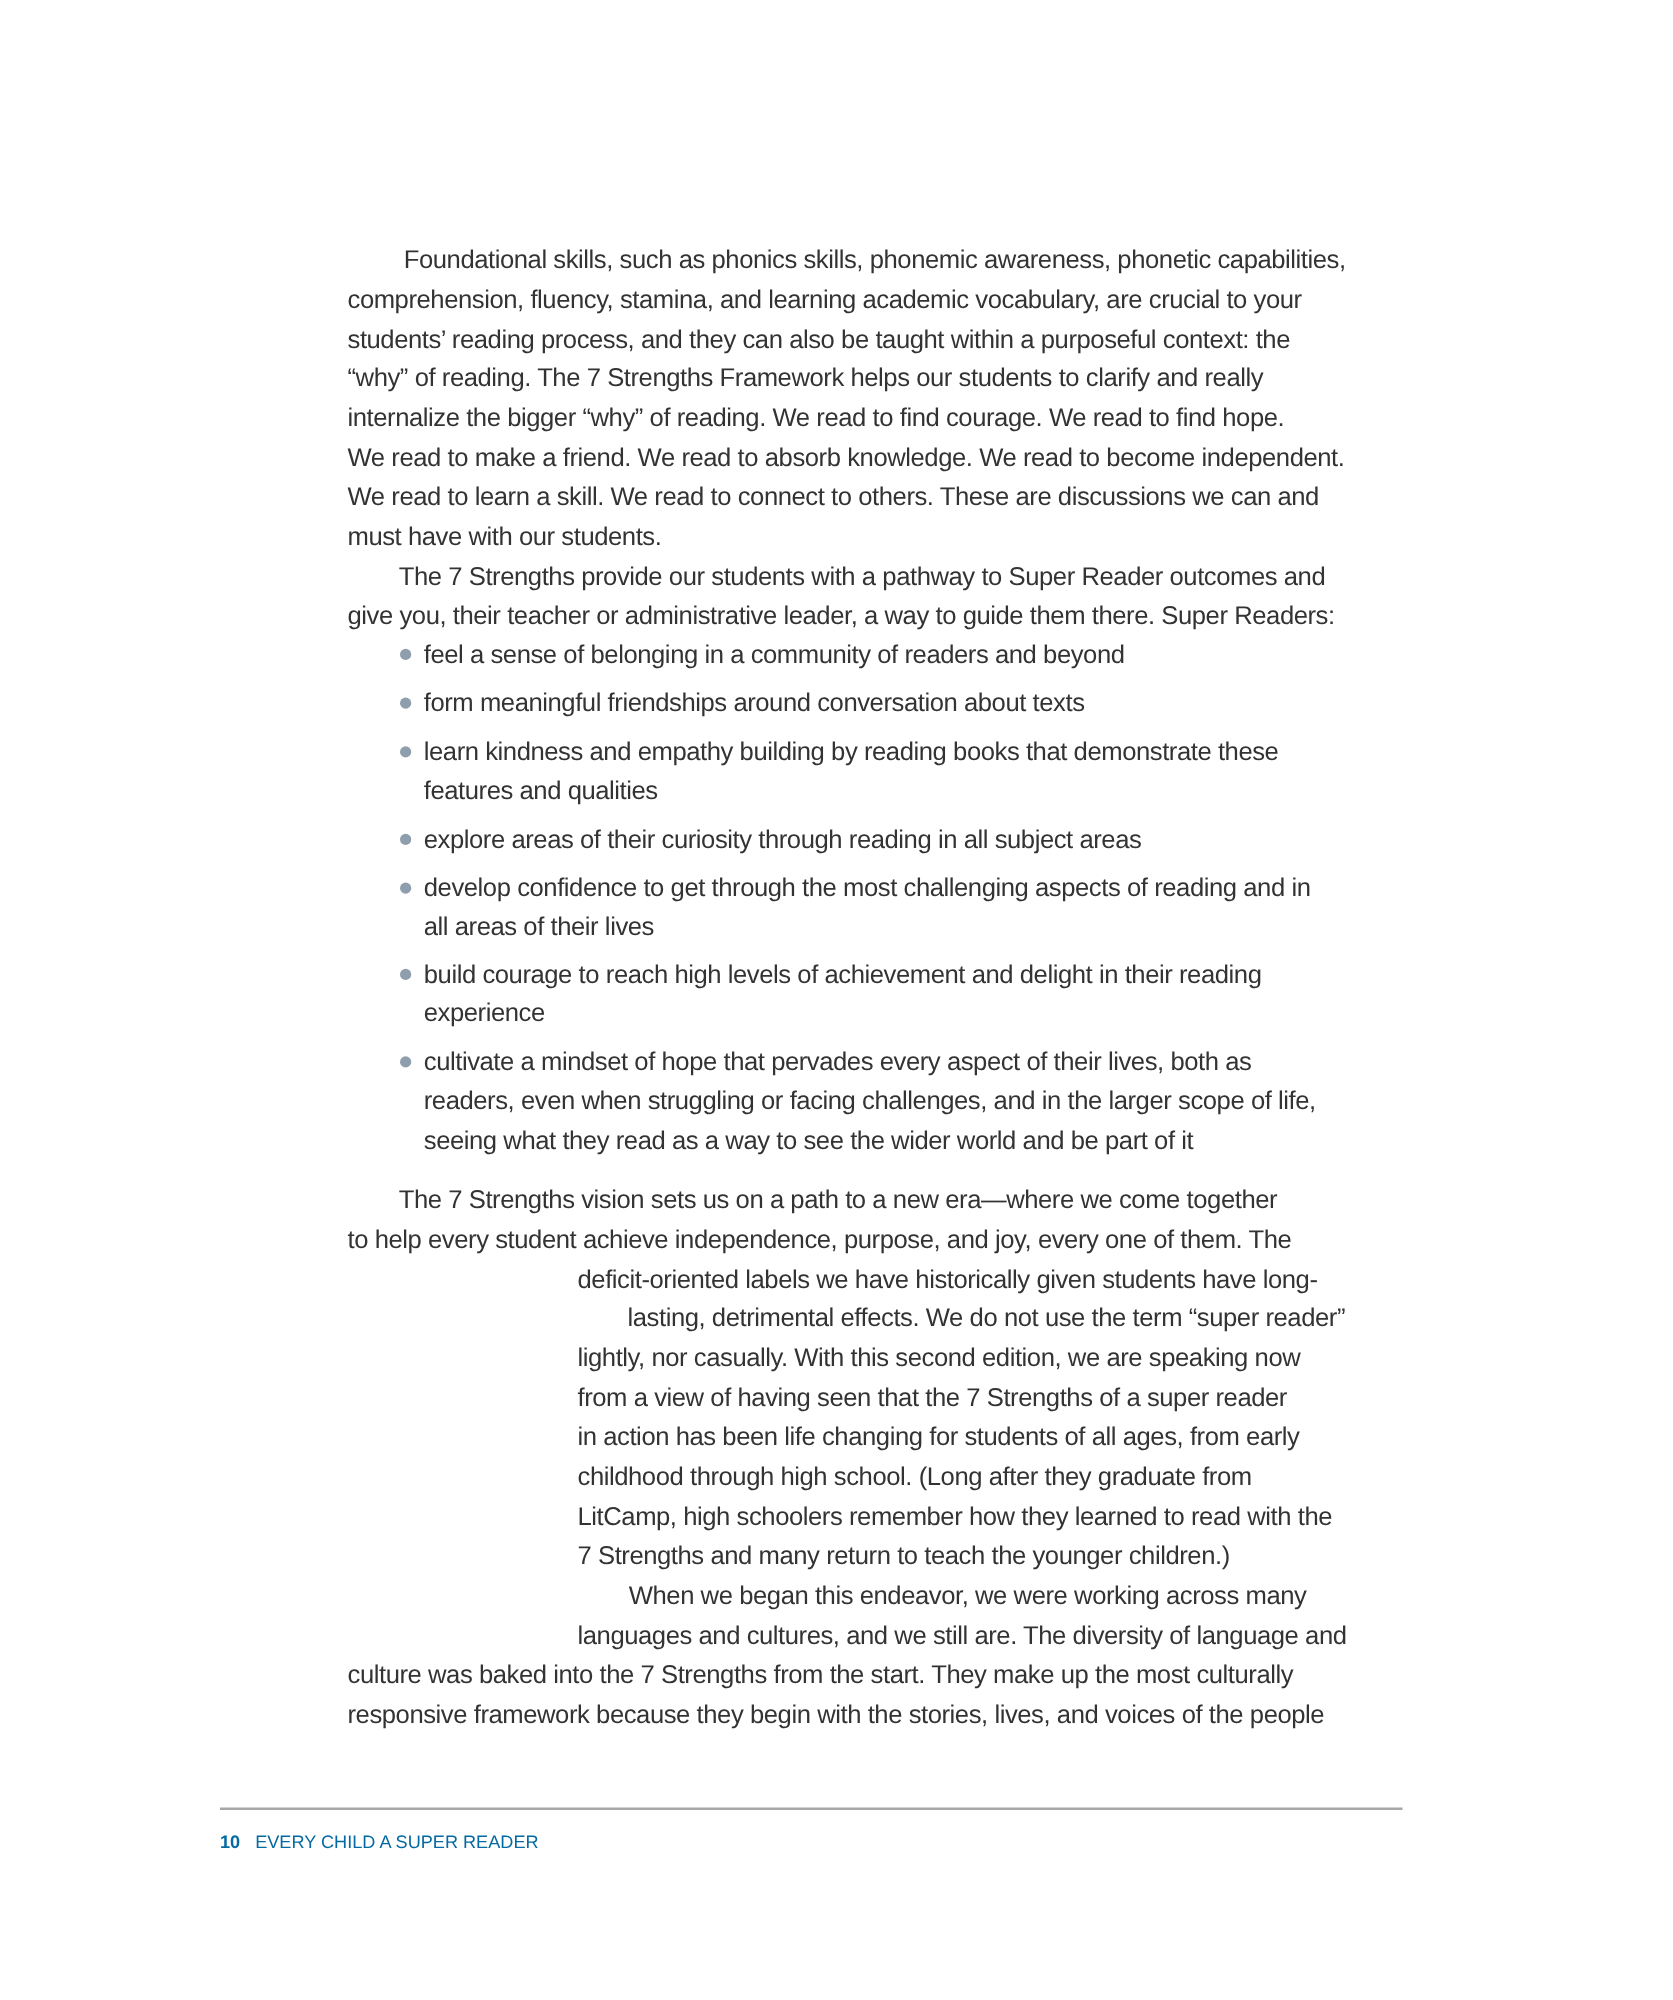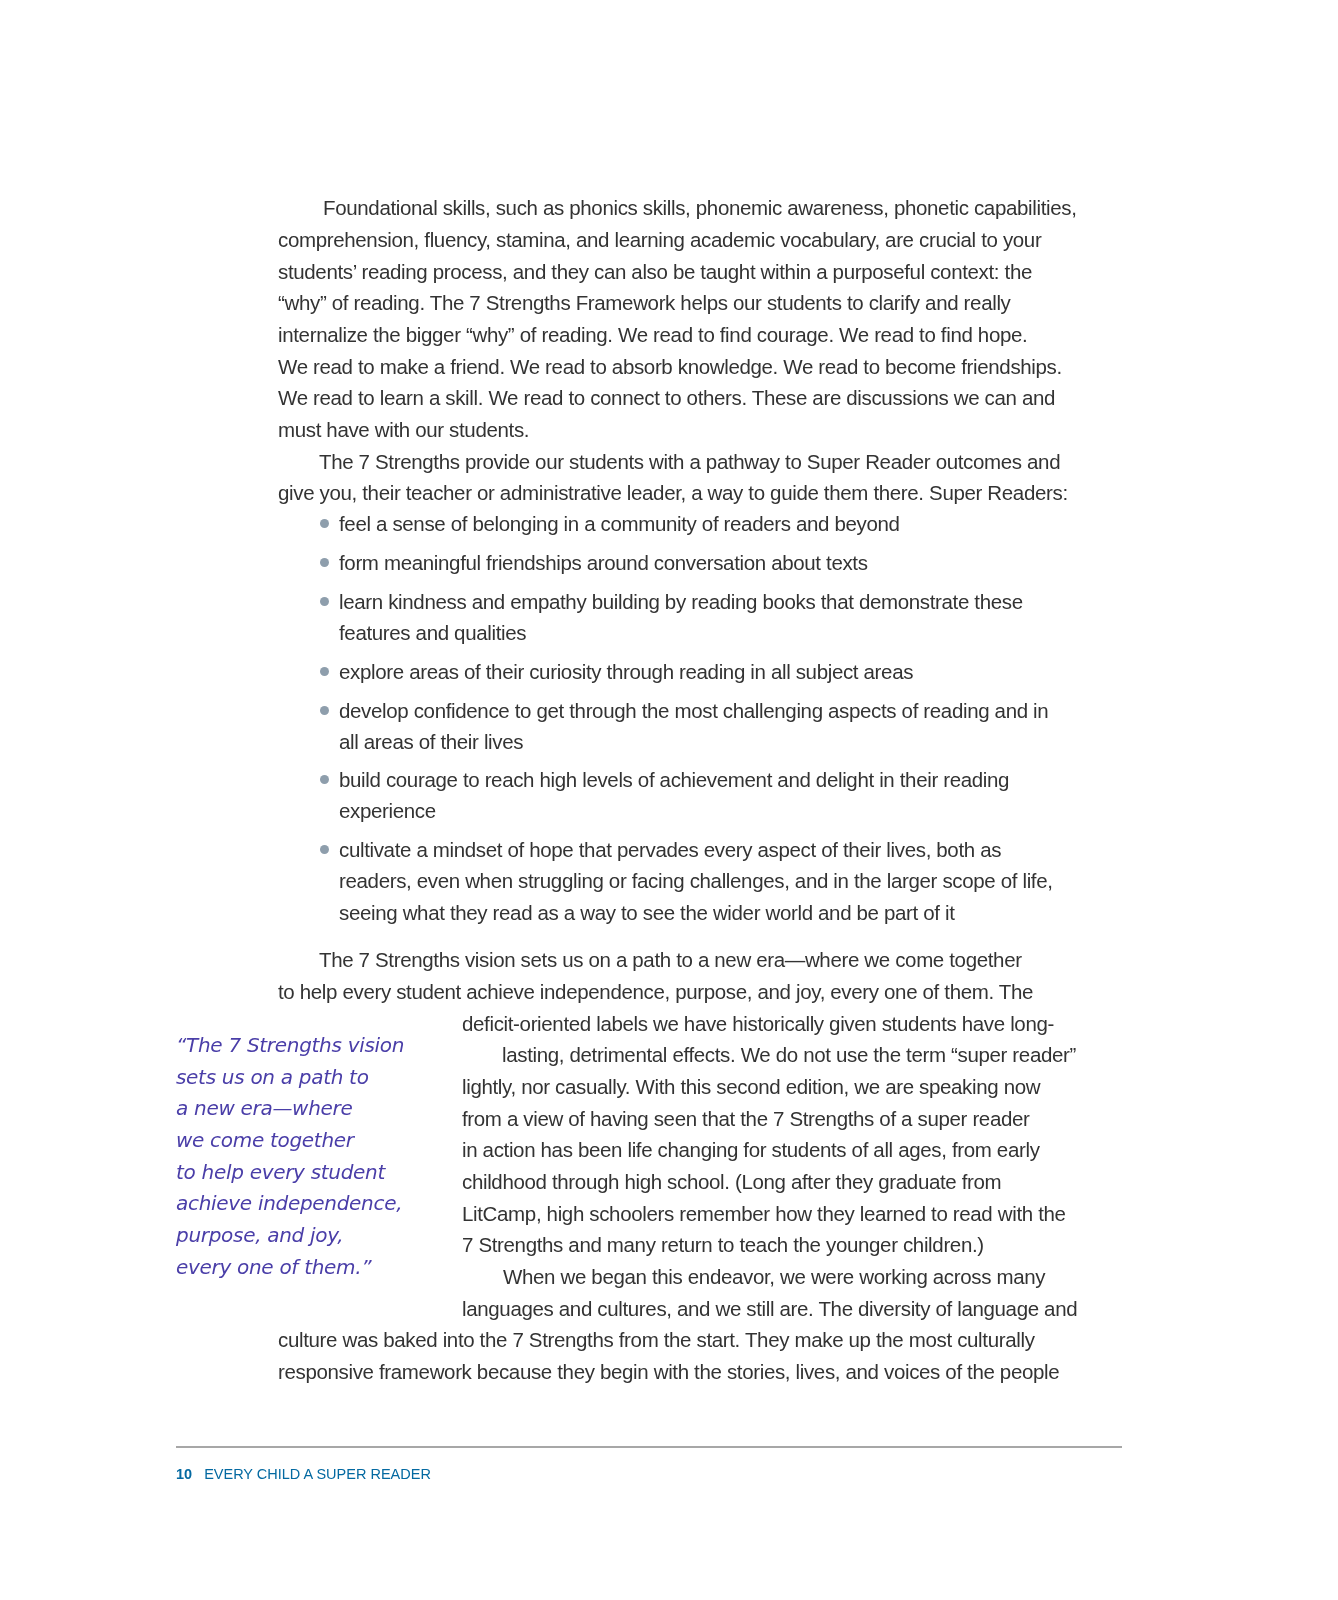--- a/index.html
+++ b/index.html
@@ -46,21 +46,21 @@
 <body>
 
 <div class="page">
 
   <div class="body-text">
     <div class="line" style="left:323px; top:192px;">Foundational skills, such as phonics skills, phonemic awareness, phonetic capabilities,</div>
     <div class="line" style="left:278px; top:224px;">comprehension, fluency, stamina, and learning academic vocabulary, are crucial to your</div>
     <div class="line" style="left:278px; top:256px;">students’ reading process, and they can also be taught within a purposeful context: the</div>
     <div class="line" style="left:278px; top:287px;">“why” of reading.  The 7 Strengths Framework helps our students to clarify and really</div>
     <div class="line" style="left:278px; top:319px;">internalize the bigger “why” of reading. We read to find courage. We read to find hope.</div>
-    <div class="line" style="left:278px; top:351px;">We read to make a friend. We read to absorb knowledge. We read to become friendships.</div>
+    <div class="line" style="left:278px; top:351px;">We read to make a friend. We read to absorb knowledge. We read to become independent.</div>
     <div class="line" style="left:278px; top:382px;">We read to learn a skill. We read to connect to others. These are discussions we can and</div>
     <div class="line" style="left:278px; top:414px;">must have with our students.</div>
   </div>
 
   <div class="body-text">
     <div class="line" style="left:319px; top:446px;">The 7 Strengths provide our students with a pathway to Super Reader outcomes and</div>
     <div class="line" style="left:278px; top:477px;">give you, their teacher or administrative leader, a way to guide them there. Super Readers:</div>
   </div>
 
   <div class="body-text">
@@ -112,29 +112,19 @@
     <div class="line" style="left:462px; top:1229px;">7 Strengths and many return to teach the younger children.)</div>
   </div>
 
   <div class="body-text">
     <div class="line" style="left:503px; top:1261px;">When we began this endeavor, we were working across many</div>
     <div class="line" style="left:462px; top:1293px;">languages and cultures, and we still are. The diversity of language and</div>
     <div class="line" style="left:278px; top:1324px;">culture was baked into the 7 Strengths from the start. They make up the most culturally</div>
     <div class="line" style="left:278px; top:1356px;">responsive framework because they begin with the stories, lives, and voices of the people</div>
   </div>
 
-  <div class="quote" style="color: rgb(74, 62, 168);">
-    <div>“The 7 Strengths vision</div>
-    <div>sets us on a path to</div>
-    <div>a new era—where</div>
-    <div>we come together</div>
-    <div>to help every student</div>
-    <div>achieve independence,</div>
-    <div>purpose, and joy,</div>
-    <div>every one of them.”</div>
-  </div>
 
   <div class="rule"></div>
   <div class="footer">
     <span class="pnum">10</span><span>EVERY CHILD A SUPER READER</span>
   </div>
 
 </div>
 
 </body></html>

